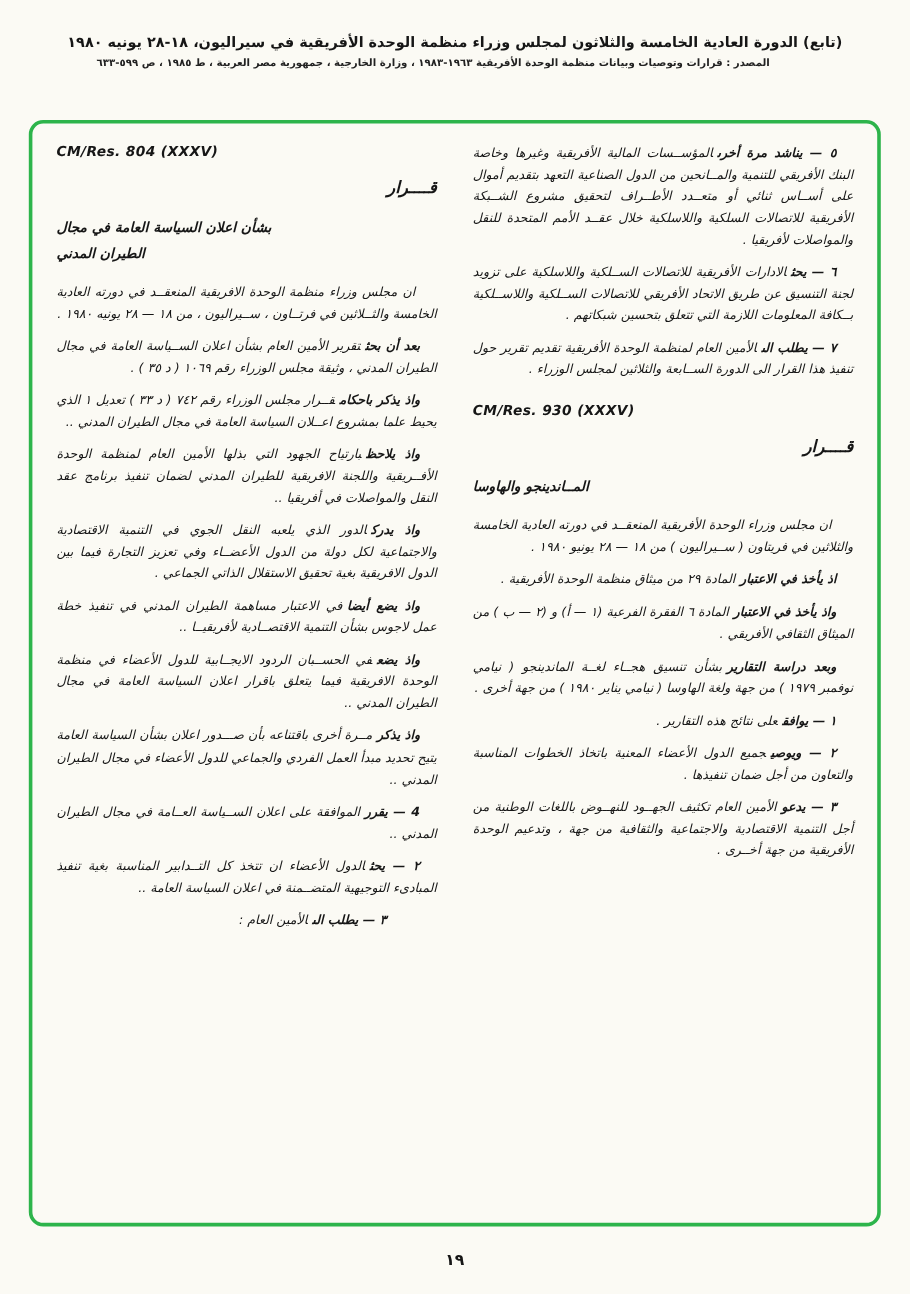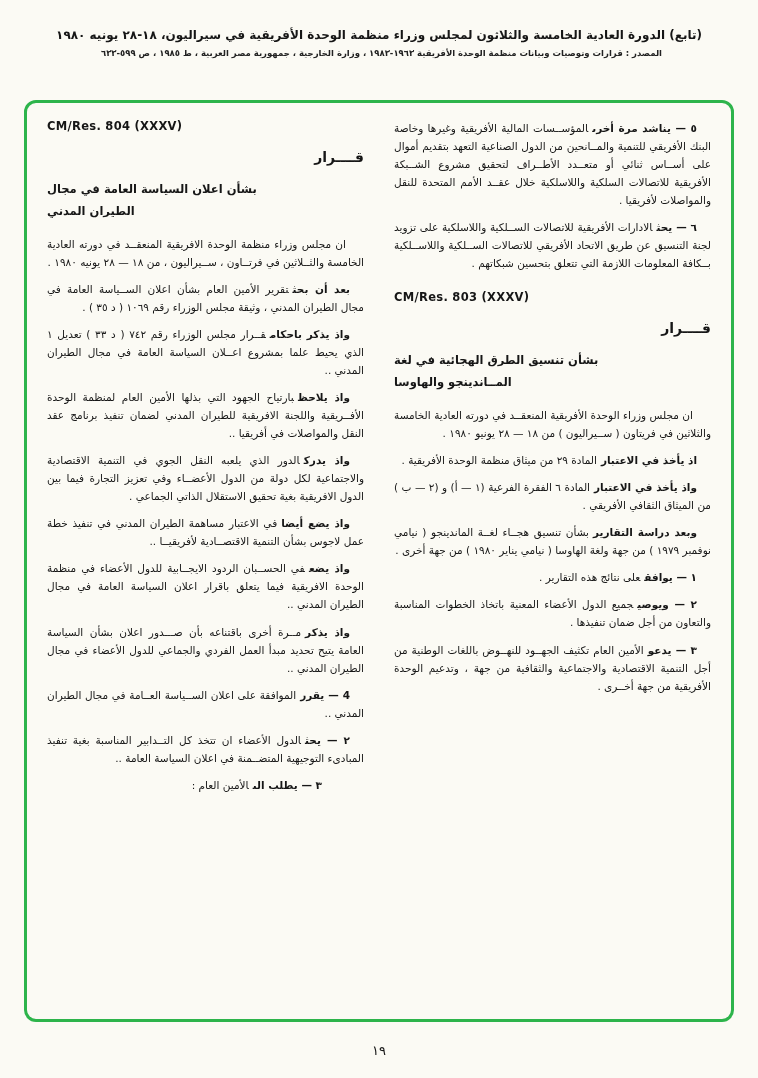--- a/index.html
+++ b/index.html
@@ -13,41 +13,41 @@
   .page { width: 758px; height: 1078px; position: relative; }
 
   
   .header { padding-top: 26px; text-align: center; }
   .header-line1 {
     font-size: 12px; font-weight: bold; line-height: 1.5;
     padding: 0 40px;
   }
   .header-line2 {
     font-size: 8.5px; font-weight: bold; color: #222;
-    margin-top: 4px; padding: 0 60px; text-align: right;
+    margin-top: 4px; padding: 0 60px; text-align: center;
     padding-right: 96px;
   }
 
   
   .green-box {
     position: absolute;
     left: 24px; right: 24px; top: 100px;
     height: 922px;
     border: 3px solid #2db44b;
     border-radius: 12px;
     background: #fbfaf4;
     overflow: hidden;
   }
   .columns {
     display: flex;
     height: 100%;
     padding: 16px 20px 10px 20px;
     gap: 30px;
   }
-  .column { flex: 1 1 0; min-width: 0; }
+  .column { flex: 1 1 0; min-width: 0; font-style: italic; }
 
   
   .res-ref {
     direction: ltr;
     text-align: left;
     font-weight: bold;
     font-size: 11.5px;
     margin-bottom: 16px;
     letter-spacing: 0.3px;
   }
@@ -72,21 +72,21 @@
     margin-bottom: 9px;
   }
   .para .lead { font-weight: bold; margin-inline-end: 4px; }
   .para .rest { font-weight: normal; }
 
   
   .footer {
     position: absolute;
     bottom: 20px; left: 0; right: 0;
     text-align: center;
-    font-weight: normal;
+    font-weight: bold;
     font-size: 13px;
   }
 </style>
 </head>
 <body>
 
 <div class="page">
 
   <div class="header">
     <div class="header-line1">(تابع) الدورة العادية الخامسة والثلاثون لمجلس وزراء منظمة الوحدة الأفريقية في سيراليون، ١٨-٢٨ يونيه ١٩٨٠</div>
@@ -97,24 +97,26 @@
     <div class="columns">
 
       <div class="column">
 
         <p class="para">
           <span class="lead">٥ — يناشد مرة أخرى</span><span class="rest">المؤســسات المالية الأفريقية وغيرها وخاصة البنك الأفريقي للتنمية والمــانحين من الدول الصناعية التعهد بتقديم أموال على أســاس ثنائي أو متعــدد الأطــراف لتحقيق مشروع الشــبكة الأفريقية للاتصالات السلكية واللاسلكية خلال عقــد الأمم المتحدة للنقل والمواصلات لأفريقيا .</span>
         </p>
         <p class="para">
           <span class="lead">٦ — يحث</span><span class="rest">الادارات الأفريقية للاتصالات الســلكية واللاسلكية على تزويد لجنة التنسيق عن طريق الاتحاد الأفريقي للاتصالات الســلكية واللاســلكية بــكافة المعلومات اللازمة التي تتعلق بتحسين شبكاتهم .</span>
         </p>
+        <p class="para">
+          <span class="lead">٧ — يطلب الى</span><span class="rest">الأمين العام لمنظمة الوحدة الأفريقية تقديم تقرير حول تنفيذ هذا القرار الى الدورة الســابعة والثلاثين لمجلس الوزراء .</span>
+        </p>
 
-        <div class="res-ref" style="margin-top:18px;">CM/Res. 803 (XXXV)</div>
+        <div class="res-ref" style="margin-top:18px;">CM/Res. 930 (XXXV)</div>
         <div class="res-title">قــــرار</div>
-        <div class="res-subtitle">بشأن تنسيق الطرق الهجائية في لغة</div>
         <div class="res-subtitle last">المــاندينجو والهاوسا</div>
 
         <p class="para">
           <span class="lead"></span><span class="rest">ان مجلس وزراء الوحدة الأفريقية المنعقــد في دورته العادية الخامسة والثلاثين في فريتاون ( ســيراليون ) من ١٨ — ٢٨ يونيو ١٩٨٠ .</span>
         </p>
         <p class="para">
           <span class="lead">اذ يأخذ في الاعتبار</span><span class="rest">المادة ٢٩ من ميثاق منظمة الوحدة الأفريقية .</span>
         </p>
         <p class="para">
           <span class="lead">واذ يأخذ في الاعتبار</span><span class="rest">المادة ٦ الفقرة الفرعية (١ — أ) و (٢ — ب ) من الميثاق الثقافي الأفريقي .</span>

